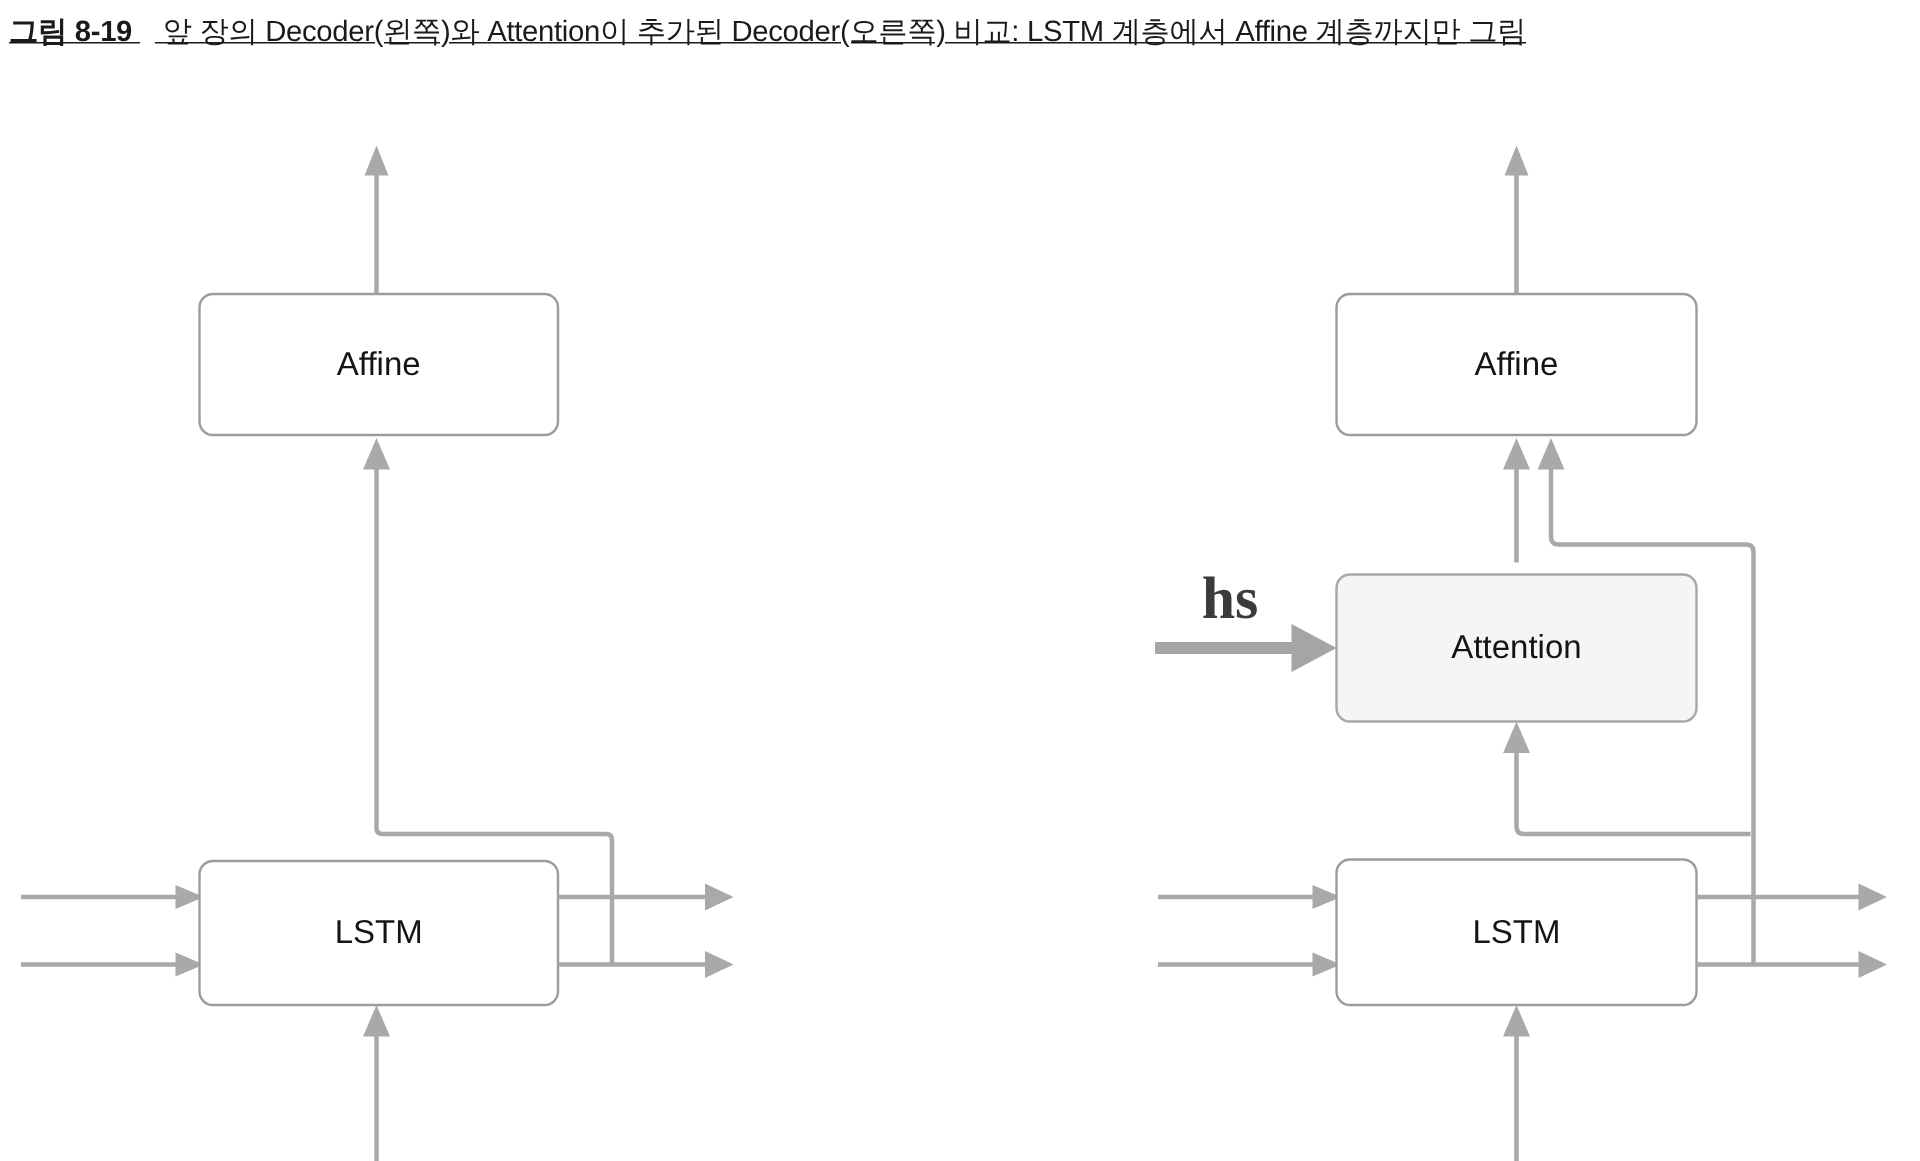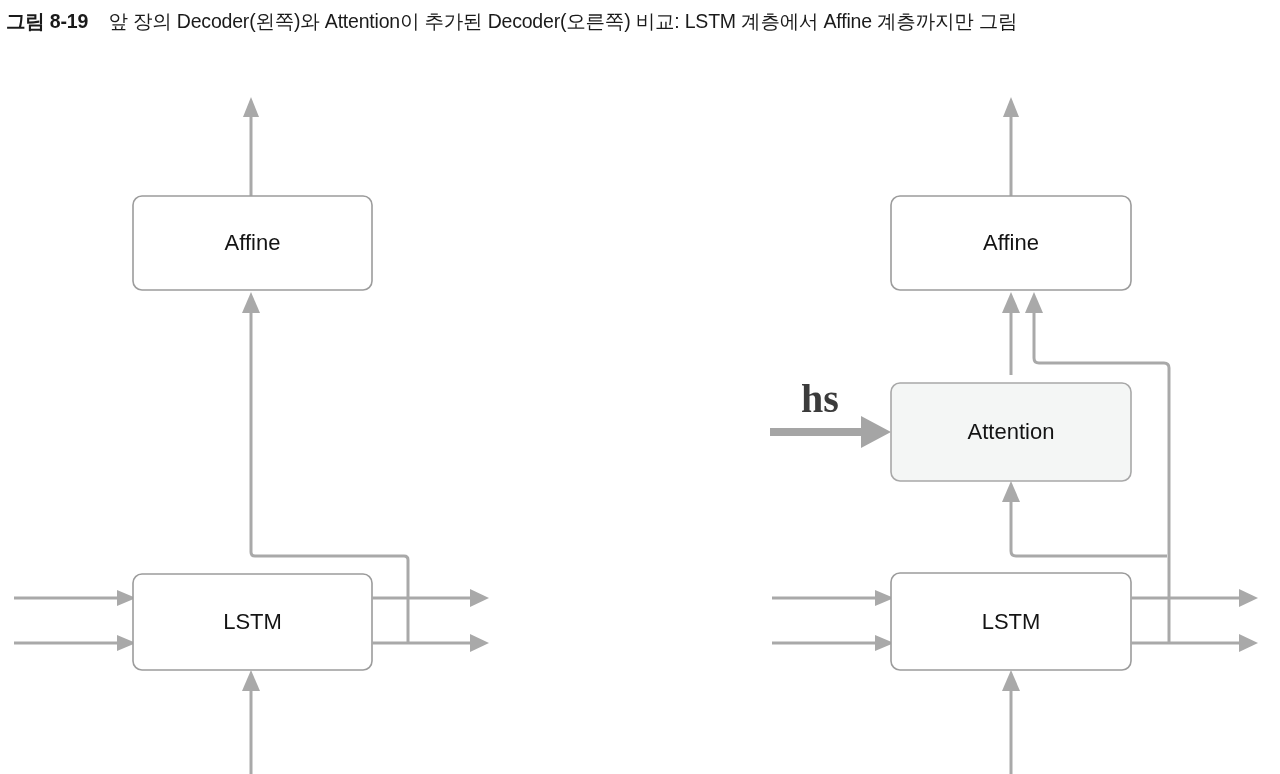--- a/index.html
+++ b/index.html
@@ -20,20 +20,21 @@
   
   #caption {
     position: absolute;
     left: 6px;
     top: 4px;
     width: 1266px;
     font-size: 19.5px;
     line-height: 35px;
     letter-spacing: -0.2px;
     color: #1a1a1a;
+    text-decoration: underline;
   }
   #caption .fig-no {
     font-weight: bold;
   }
   #caption .fig-text {
     font-weight: normal;
   }
 
   
   #figure-canvas {

